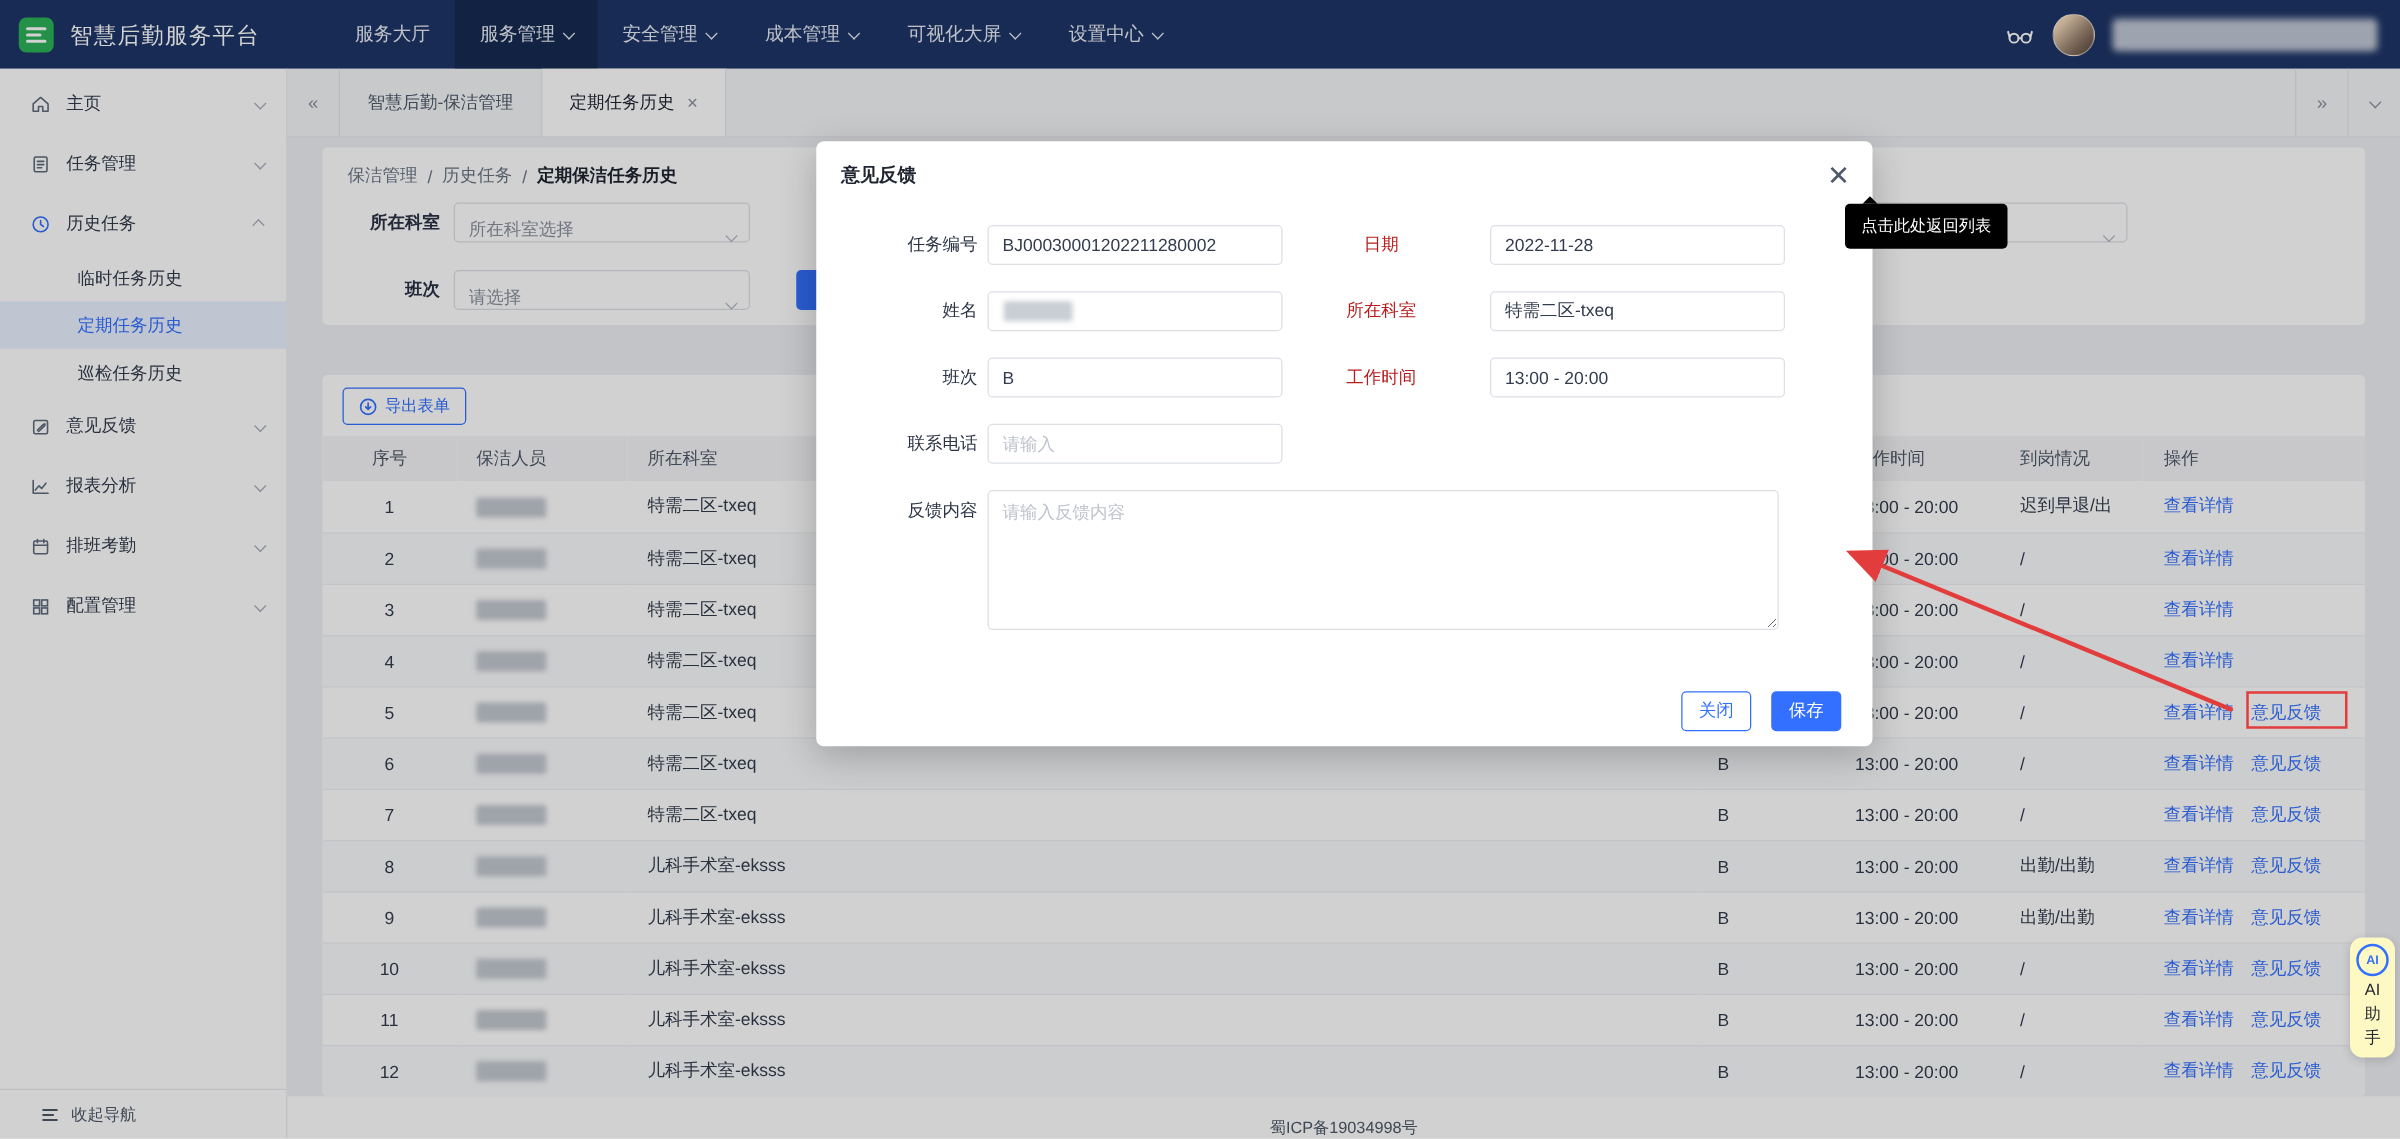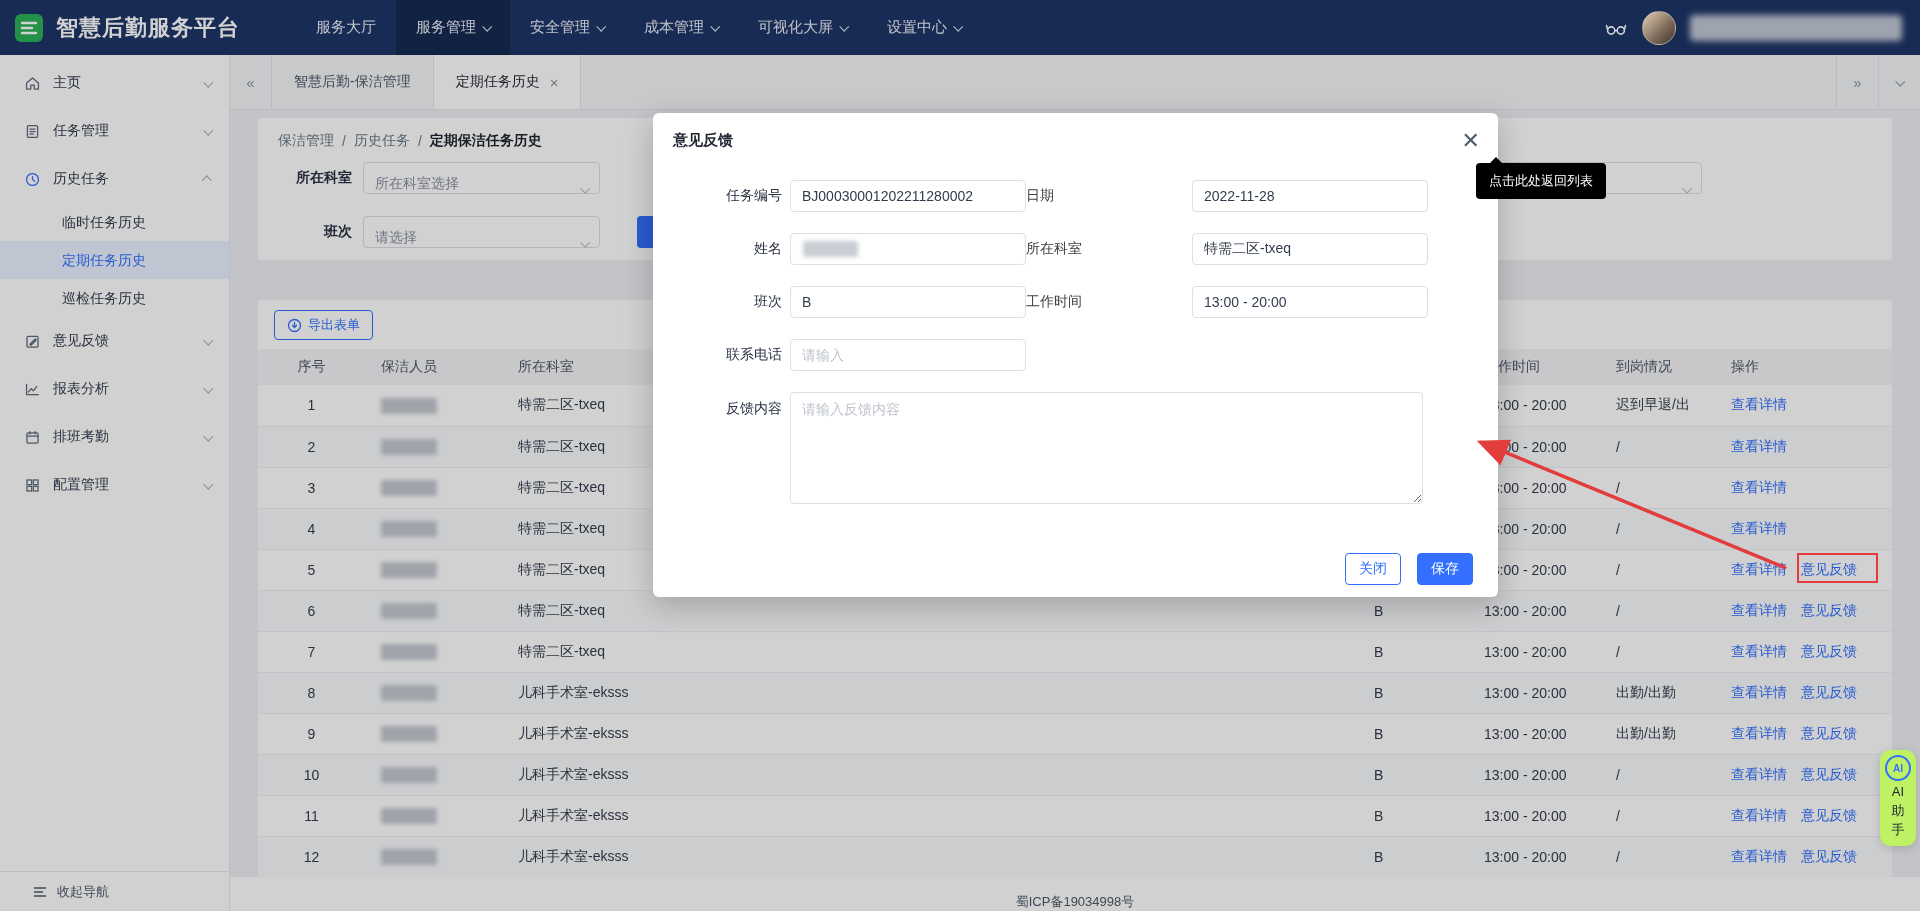--- a/index.html
+++ b/index.html
@@ -7,21 +7,21 @@
   body {
     position:relative; background:#eef0f4;
     font-family:"Liberation Sans","DejaVu Sans",sans-serif;
     font-size:14px; color:#333c4d;
   }
   svg { display:block; }
 
   
   .navbar { height:55px; background:#1e3567; color:#fff; display:flex; align-items:center; padding:0 18px 0 14px; }
   .brand { display:flex; align-items:center; gap:12px; margin-right:56px; }
-  .brand-title { font-size:22px; font-weight:bold; letter-spacing:1px; white-space:nowrap; }
+  .brand-title { font-size:18px; font-weight:normal; letter-spacing:1px; white-space:nowrap; }
   .nav-menu { display:flex; height:55px; }
   .nav-item { display:flex; align-items:center; gap:7px; padding:0 20px; font-size:15px; color:#e8ecf5; cursor:pointer; white-space:nowrap; }
   .nav-item.active { background:#152a52; }
   .chev { display:inline-block; width:7px; height:7px; border-right:1.6px solid currentColor; border-bottom:1.6px solid currentColor; transform:rotate(45deg) translateY(-1px); }
   .chev.up { transform:rotate(-135deg) translateY(-1px); }
   .nav-right { margin-left:auto; display:flex; align-items:center; gap:14px; }
   .blur-name { width:212px; height:26px; border-radius:4px; background:rgba(222,226,234,.85); filter:blur(3px); }
   .avatar { width:34px; height:34px; border-radius:50%; background:linear-gradient(135deg,#f0d6b8 20%,#97806d 60%,#4d4136); border:1px solid rgba(255,255,255,.5); }
 
   
@@ -80,40 +80,40 @@
   
   .dim-overlay { position:absolute; inset:0; background:rgba(0,0,0,.18); z-index:40; }
   .modal { position:absolute; left:653px; top:113px; width:845px; height:484px; background:#fff; border-radius:6px; box-shadow:0 8px 30px rgba(0,0,0,.22); z-index:50; }
   .modal-head { display:flex; align-items:flex-start; justify-content:space-between; padding:18px 18px 6px 20px; }
   .modal-title { font-size:15px; font-weight:600; color:#1f2430; }
   .modal-close { font-size:22px; color:#4e5969; cursor:pointer; line-height:20px; }
   .modal-body { padding-top:23px; }
   .fld { display:flex; align-items:center; margin-bottom:21px; }
   .fld.ta { align-items:flex-start; }
   .flab1 { width:137px; padding-right:8px; text-align:right; color:#2b3345; flex:none; }
-  .flab2 { width:166px; padding-right:8px; text-align:left; color:#404040; flex:none; }
+  .flab2 { width:166px; padding-right:8px; text-align:center; color:#b91c1c; flex:none; }
   .fld.ta .flab1 { line-height:32px; }
   .finput { width:236px; height:32px; border:1px solid #dcdfe6; border-radius:4px; padding:0 11px; font-size:14px; color:#333c4d; outline:none; background:#fff; }
   .finput::placeholder, .ftextarea::placeholder { color:#bfc4cc; }
   .name-wrap { position:relative; }
   .name-redacted { position:absolute; left:13px; top:8px; width:55px; height:16px; border-radius:2px; background:#c9cdd4; filter:blur(2px); }
   .ftextarea { width:633px; height:112px; border:1px solid #dcdfe6; border-radius:4px; padding:8px 11px; font-size:14px; font-family:inherit; color:#333c4d; outline:none; }
   .modal-foot { display:flex; justify-content:flex-end; gap:16px; padding:28px 25px 0; }
   .btn { height:32px; width:56px; border-radius:4px; font-size:14px; cursor:pointer; }
   .btn-close { background:#fff; border:1px solid #3370ff; color:#3370ff; }
   .btn-save { background:#3370ff; border:1px solid #3370ff; color:#fff; }
 
   
   .anno-tooltip { position:absolute; left:1476px; top:163px; z-index:60; background:#000; color:#fff; font-size:13px; padding:9px 13px; border-radius:4px; white-space:nowrap; }
   .anno-tooltip::after { content:""; position:absolute; top:-6px; left:14px; border-left:6px solid transparent; border-right:6px solid transparent; border-bottom:6px solid #000; }
   .anno-box { position:absolute; left:1797px; top:553px; width:81px; height:30px; border:2px solid #e23c3c; z-index:60; }
   .anno-arrow { position:absolute; left:1455px; top:425px; z-index:60; }
 
   
-  .ai-widget { position:absolute; right:4px; top:750px; width:36px; background:#bef264; border-radius:10px; box-shadow:0 2px 8px rgba(31,35,41,.18); z-index:55; display:flex; flex-direction:column; align-items:center; padding:5px 10px 8px; gap:3px; cursor:pointer; }
+  .ai-widget { position:absolute; right:4px; top:750px; width:36px; background:#fef9c3; border-radius:10px; box-shadow:0 2px 8px rgba(31,35,41,.18); z-index:55; display:flex; flex-direction:column; align-items:center; padding:5px 10px 8px; gap:3px; cursor:pointer; }
   .ai-circle { width:26px; height:26px; border-radius:50%; border:2px solid #3370ff; color:#3370ff; display:flex; align-items:center; justify-content:center; font-size:10px; font-weight:bold; }
   .ai-char { font-size:13px; color:#1f2430; line-height:16px; }
 </style>
 </head>
 <body>
 
 <header class="navbar">
   <div class="brand">
     <span>
       <svg width="30" height="30" viewBox="0 0 30 30">

